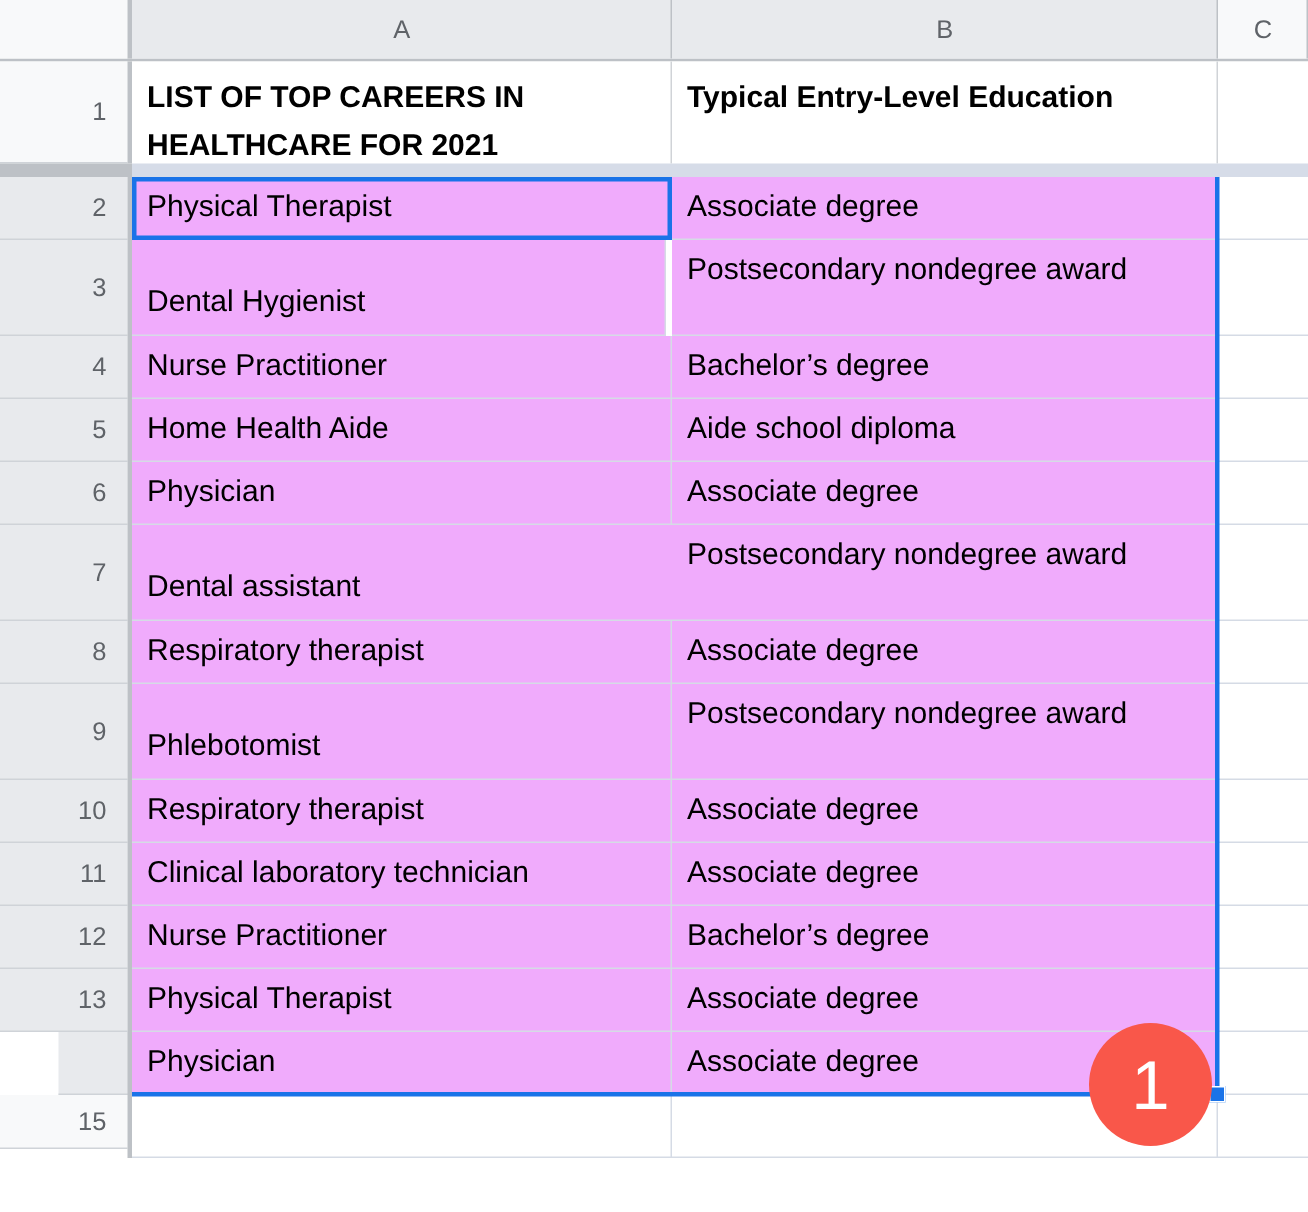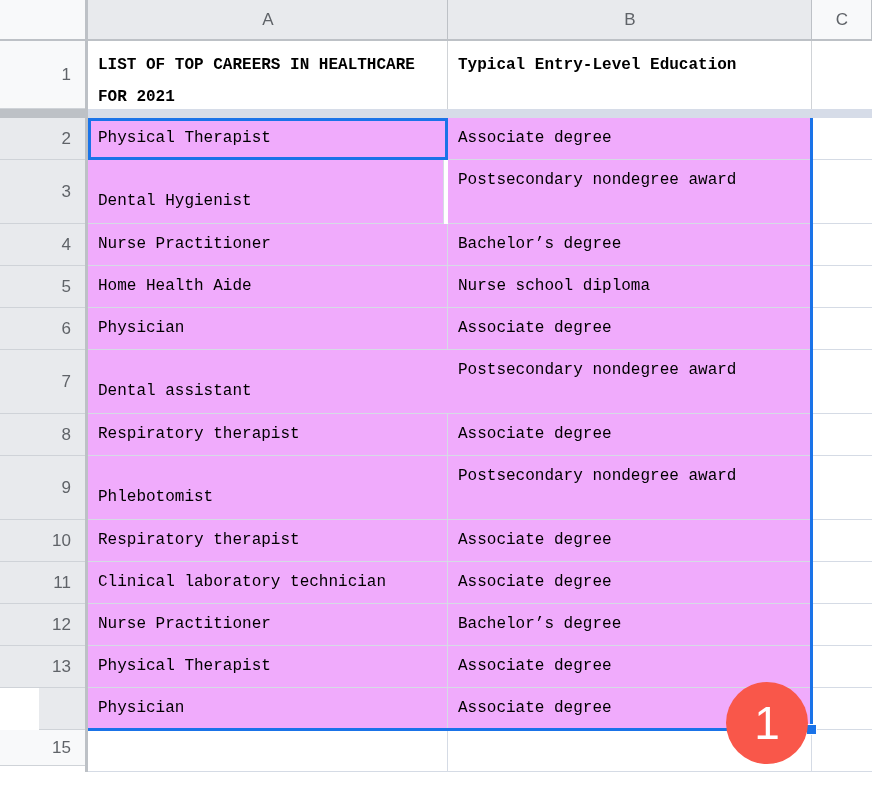--- a/index.html
+++ b/index.html
@@ -84,29 +84,28 @@
     position: absolute;
     left: 85px;
     width: 3px;
     background: #bdc1c6;
   }
 
   
   .cell {
     position: absolute;
     box-sizing: border-box;
-    font-size: 16px;
+    font-size: 20px;
     color: #000000;
     line-height: 28px;
     padding: 6px 0 17px 10px;
     overflow: hidden;
     border-right: 1px solid #d5dbe5;
     border-bottom: 1px solid #d5dbe5;
     white-space: pre-wrap;
-    font-family: Liberation Mono, monospace;
   }
   .cell.head {
     font-weight: bold;
     background: #ffffff;
     border-right: 1px solid #d0d3d7;
     border-bottom: none;
     line-height: 32px;
     padding-top: 8px;
   }
   .cell.sel { background: #f0abfc; }
@@ -204,21 +203,21 @@
     </div>
     <div class="rowhead-divider" style="top: 224px; height: 42px;"></div>
     <div class="cell sel" style="left: 88px; top: 224px; width: 360px; height: 42px;"><span>Nurse Practitioner</span></div>
     <div class="cell sel" style="left: 448px; top: 224px; width: 364px; height: 42px;"><span>Bachelor’s degree</span></div>
     <div class="cell plain" style="left: 812px; top: 224px; width: 60px; height: 42px; border-right: none;"></div>
     <div class="rowhead sel" style="top: 266px; height: 42px;">
       <span>5</span>
     </div>
     <div class="rowhead-divider" style="top: 266px; height: 42px;"></div>
     <div class="cell sel" style="left: 88px; top: 266px; width: 360px; height: 42px;"><span>Home Health Aide</span></div>
-    <div class="cell sel" style="left: 448px; top: 266px; width: 364px; height: 42px;"><span>Nurse school diploma</span></div>
+    <div class="cell sel" style="left: 448px; top: 266px; width: 364px; height: 42px;"><span>Aide school diploma</span></div>
     <div class="cell plain" style="left: 812px; top: 266px; width: 60px; height: 42px; border-right: none;"></div>
     <div class="rowhead sel" style="top: 308px; height: 42px;">
       <span>6</span>
     </div>
     <div class="rowhead-divider" style="top: 308px; height: 42px;"></div>
     <div class="cell sel" style="left: 88px; top: 308px; width: 360px; height: 42px;"><span>Physician</span></div>
     <div class="cell sel" style="left: 448px; top: 308px; width: 364px; height: 42px;"><span>Associate degree</span></div>
     <div class="cell plain" style="left: 812px; top: 308px; width: 60px; height: 42px; border-right: none;"></div>
     <div class="rowhead sel" style="top: 350px; height: 64px;">
       <span>7</span>

